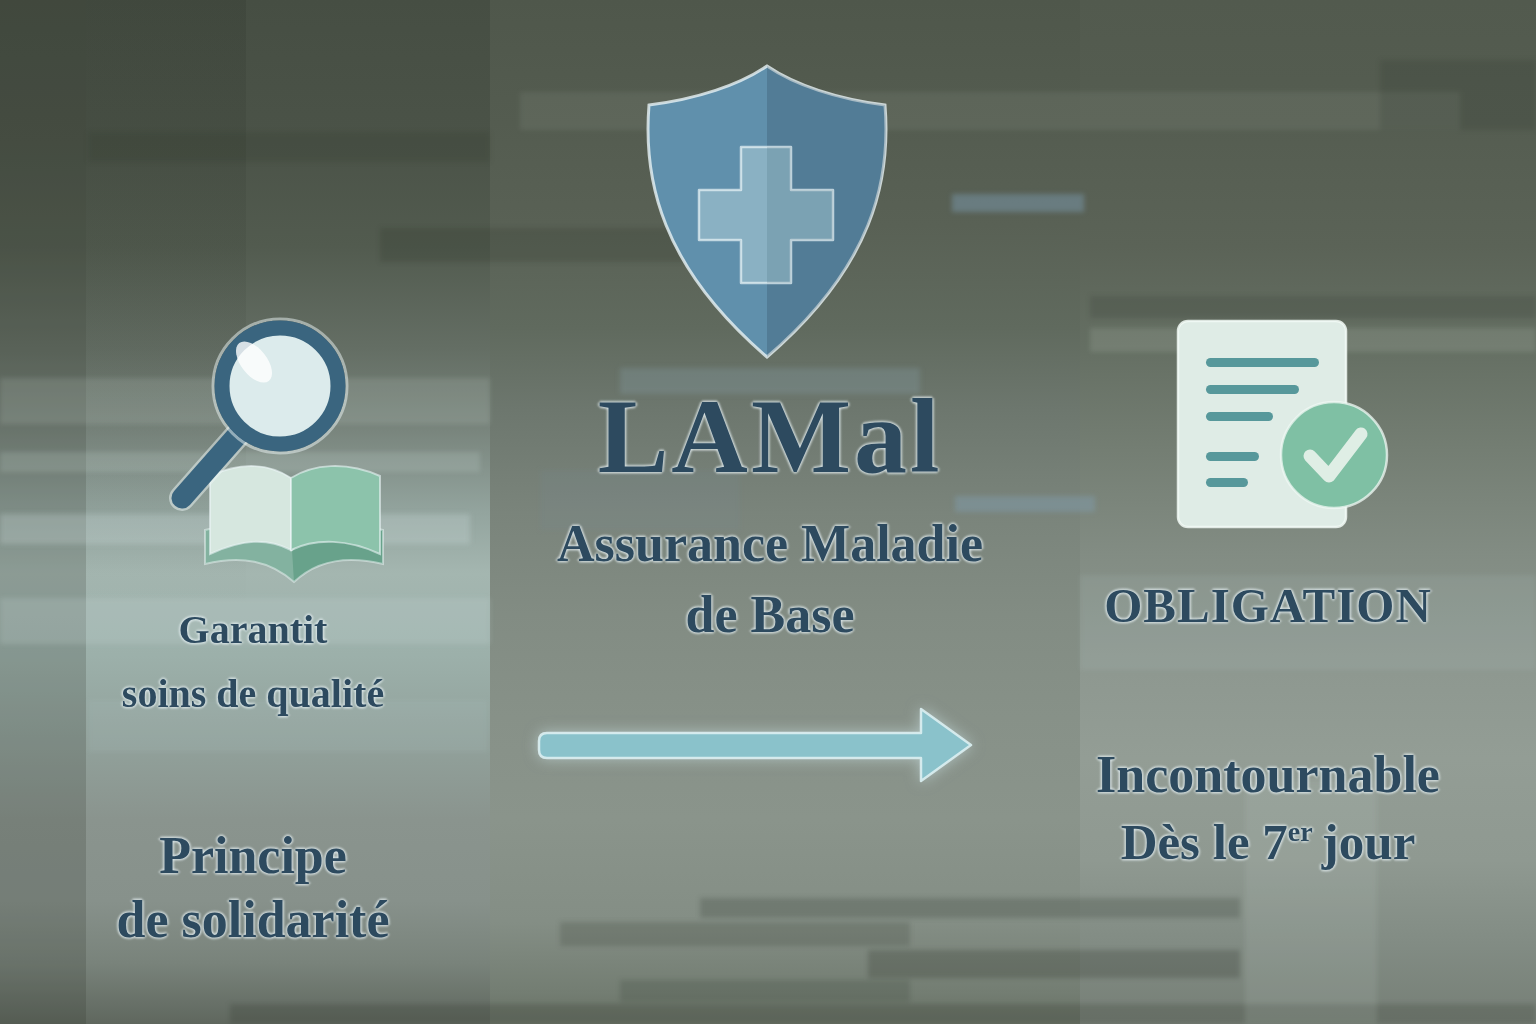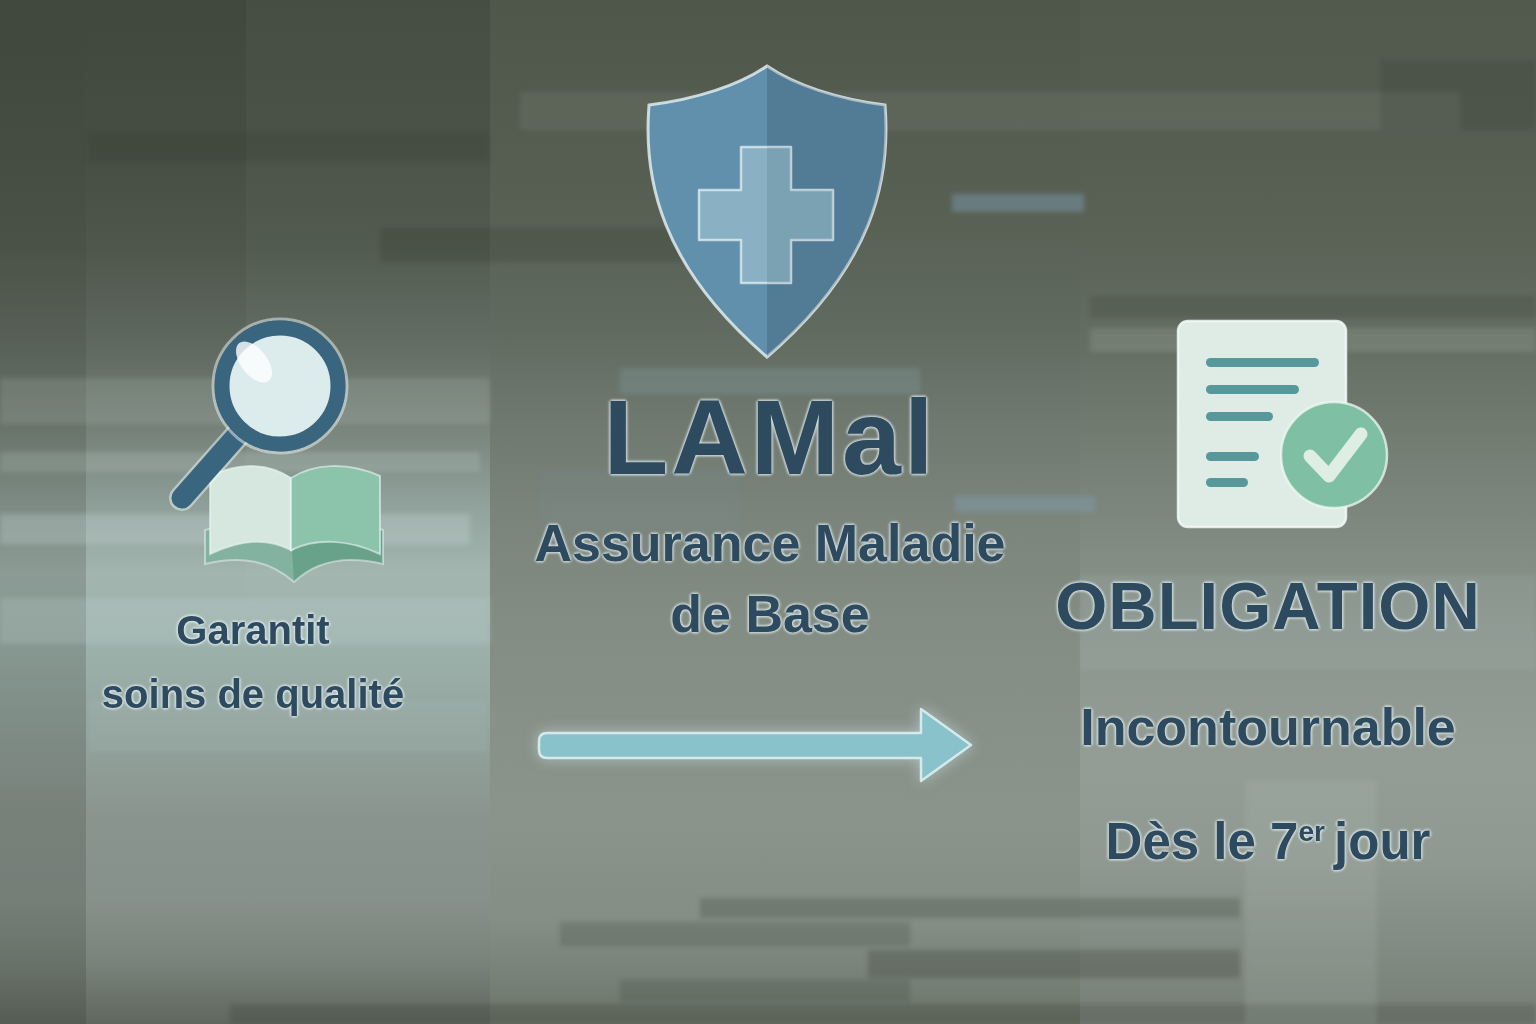--- a/index.html
+++ b/index.html
@@ -22,33 +22,33 @@
   .col-right{left:1080px;width:456px;background:linear-gradient(180deg,
     #525a4e 0%,#555d51 12%,#5b6357 24%,#656f63 34%,#747e73 44%,
     #828c83 54%,#8d978f 64%,#939d95 74%,#8f9991 84%,#828c84 92%,
     #767f76 100%);}
   .edge-strip{left:0;top:0;width:86px;height:1024px;background:rgba(44,50,40,.20);}
   .edge-strip2{left:86px;top:0;width:160px;height:1024px;
     background:linear-gradient(180deg,rgba(30,36,28,.14),rgba(30,36,28,0) 60%);}
   .streaks{inset:0;filter:blur(2.5px);}
   .streak{display:block;}
   
-  .panel-item{position:absolute;}
+  .panel-item{position:absolute;font-family:Liberation Serif, serif;}
   .txt{
     color:var(--text-dark,#2d4a5f);font-weight:700;text-align:center;
     text-shadow:0 0 3px rgba(232,243,246,.65),
       -2px 0 2px rgba(232,243,246,.4), 2px 0 2px rgba(232,243,246,.4),
       0 -2px 2px rgba(232,243,246,.4), 0 2px 2px rgba(232,243,246,.4);
   }
   .benefit{left:28px;top:598px;width:450px;font-size:40px;line-height:64px;}
   .principle{left:28px;top:824px;width:450px;font-size:52px;line-height:64px;}
   .center-title{left:470px;top:382px;width:600px;font-size:106px;line-height:110px;letter-spacing:3px;}
   .center-sub{left:455px;top:508px;width:630px;font-size:52px;line-height:71px;}
-  .obligation{left:1040px;top:572px;width:456px;font-size:67px;line-height:67px;letter-spacing:1px;}
-  .emphasis{left:1040px;top:696px;width:456px;font-size:52px;line-height:62px;}
+  .obligation{left:1040px;top:572px;width:456px;font-size:49px;line-height:67px;letter-spacing:1px;}
+  .emphasis{left:1040px;top:744px;width:456px;font-size:52px;line-height:62px;}
   .timing{left:1040px;top:800px;width:456px;font-size:51px;line-height:64px;}
   .timing sup{font-size:.55em;vertical-align:super;}
   .timing .suffix{margin-left:.18em;}
   .icon{position:absolute;}
   .arrow-svg{filter:drop-shadow(0 0 7px rgba(205,230,234,.55));}
 </style>
 </head>
 <body>
 
 <div class="stage">
@@ -94,20 +94,24 @@
     <line x1="92" y1="132" x2="32" y2="200" stroke="var(--magnifier-ring,#3a657f)" stroke-width="21" stroke-linecap="round"></line>
     <circle cx="130" cy="88" r="67" fill="none" stroke="rgba(235,245,246,.5)" stroke-width="3"></circle>
     <circle cx="130" cy="88" r="58" fill="var(--magnifier-lens,#dcebec)" stroke="var(--magnifier-ring,#3a657f)" stroke-width="15"></circle>
     <ellipse cx="104" cy="64" rx="13" ry="24" transform="rotate(-38 104 64)" fill="rgba(255,255,255,.8)"></ellipse>
   </svg>
 
   <div class="panel-item txt benefit">
     <div>Garantit</div>
     <div>soins de qualité</div>
   </div>
+  <div class="panel-item txt principle">
+    <div>Principe</div>
+    <div>de solidarité</div>
+  </div>
 
   <svg class="icon" style="left:625px;top:60px" width="285" height="305" viewBox="0 0 285 305">
     <defs>
       <clipPath id="shieldClip">
           <path d="M142 6 C114 25,72 39,24 45 C18 120,36 206,142 297 C248 206,266 120,260 45 C212 39,170 25,142 6 Z"></path>
         </clipPath>
       <clipPath id="crossClip">
           <path d="M116 87 h50 v43 h42 v50 h-42 v43 h-50 v-43 h-42 v-50 h42 Z"></path>
         </clipPath>
     </defs>

